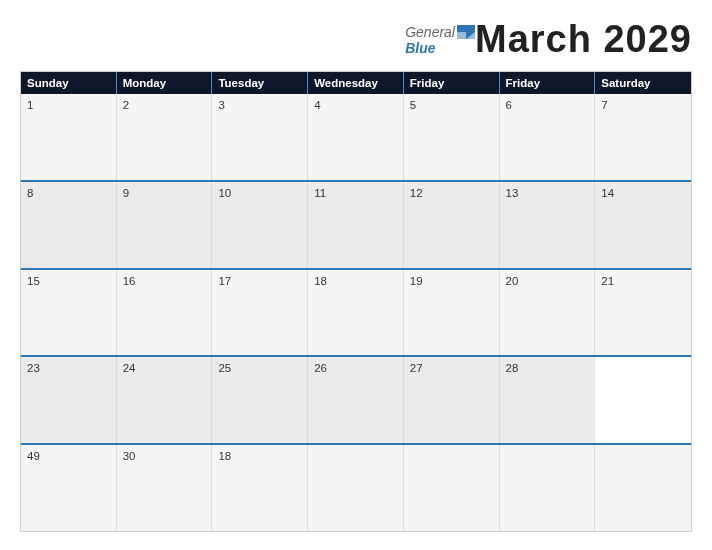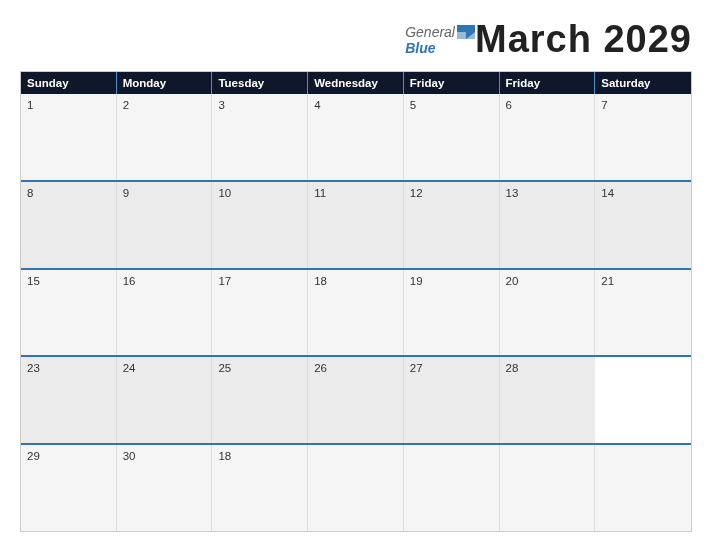--- a/index.html
+++ b/index.html
@@ -176,21 +176,21 @@
         </div>
         <div class="cal-week">
           <div class="cal-cell even-row"><span class="day-num">23</span></div>
           <div class="cal-cell even-row"><span class="day-num">24</span></div>
           <div class="cal-cell even-row"><span class="day-num">25</span></div>
           <div class="cal-cell even-row"><span class="day-num">26</span></div>
           <div class="cal-cell even-row"><span class="day-num">27</span></div>
           <div class="cal-cell even-row"><span class="day-num">28</span></div>
         </div>
         <div class="cal-week">
-          <div class="cal-cell"><span class="day-num">29</span></div>
+          <div class="cal-cell"><span class="day-num">49</span></div>
           <div class="cal-cell"><span class="day-num">30</span></div>
           <div class="cal-cell"><span class="day-num">18</span></div>
           <div class="cal-cell"></div>
           <div class="cal-cell"></div>
           <div class="cal-cell"></div>
           <div class="cal-cell"></div>
         </div>
       </div>
   </div>
 </div>

